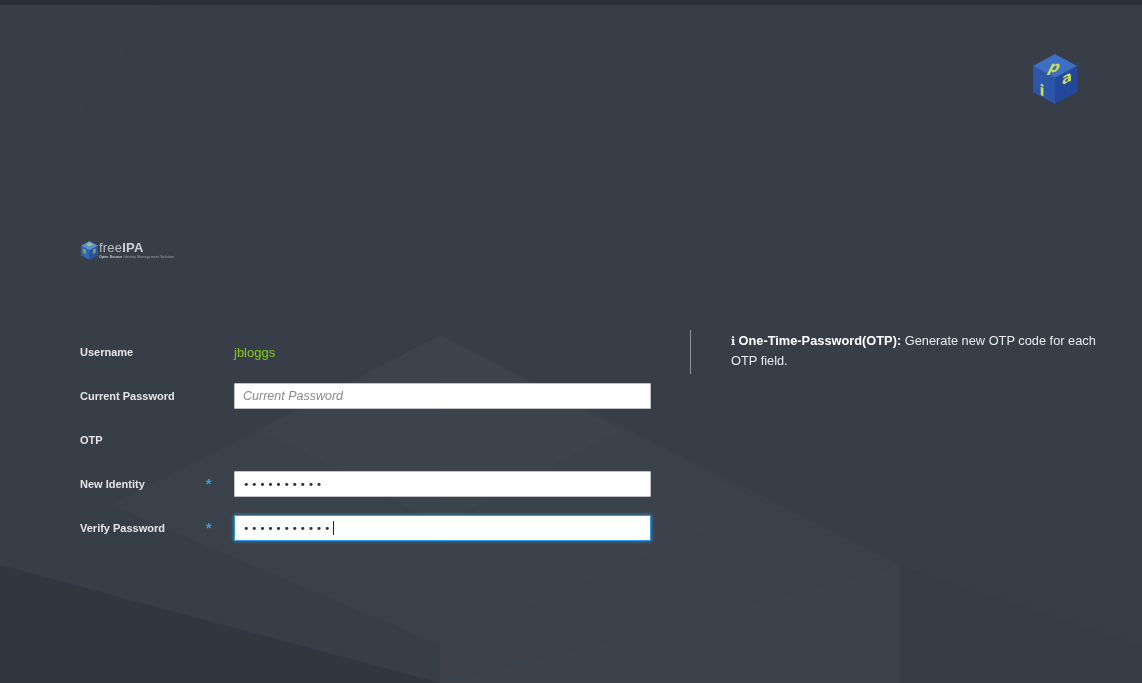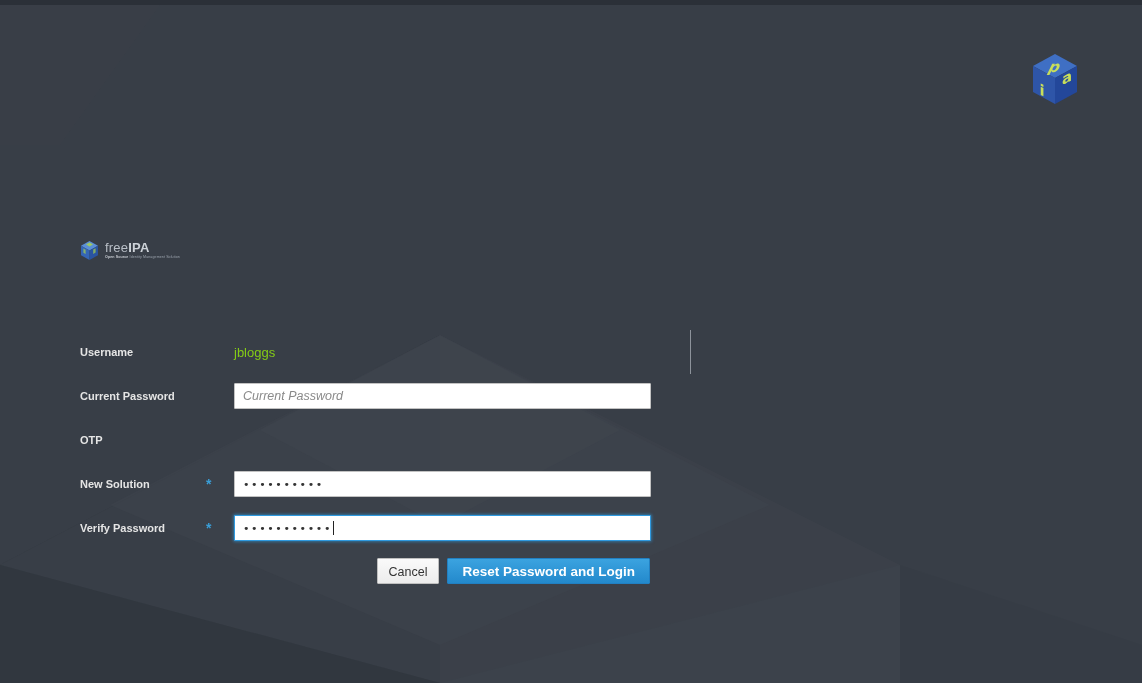--- a/index.html
+++ b/index.html
@@ -48,21 +48,20 @@
     top: 52px; left: 1031px;
     width: 48px; height: 54px;
   }
 
   
   .brand {
     position: absolute;
     top: 240px; left: 80px;
     display: flex;
     align-items: center;
-    gap: 6px;
   }
   .brand-cube { width: 19px; height: 21px; flex: 0 0 auto; }
   .brand-text { display: flex; flex-direction: column; line-height: 1; }
   .brand-name {
     font-size: 13px;
     font-weight: bold;
     color: #cdd2d8;
     letter-spacing: 0.2px;
   }
   .brand-name .free { font-weight: normal; color: #b9bfc7; }
@@ -293,42 +292,41 @@
         <input class="txt" type="password" placeholder="Current Password" style="">
       </span>
     </div>
 
     <div class="form-row">
       <span class="f-label">OTP</span>
       <span class="f-req blank"></span>
     </div>
 
     <div class="form-row">
-      <span class="f-label">New Solution</span>
+      <span class="f-label">New Identity</span>
       <span class="f-req">*</span>
       <span class="f-control">
         <div class="pw-field">
           <span class="pw-dots">••••••••••</span>
 
         </div>
       </span>
     </div>
 
     <div class="form-row">
       <span class="f-label">Verify Password</span>
       <span class="f-req">*</span>
       <span class="f-control">
         <div class="pw-field focused">
           <span class="pw-dots">•••••••••••</span>
           <span class="caret"></span>
         </div>
       </span>
     </div>
 
-    <div class="btn-row">
-      <button class="btn btn-cancel">Cancel</button>
-      <button class="btn btn-primary">Reset Password and Login</button>
-    </div>
   </div>
 
   <div class="info-sep"></div>
+  <div class="info-panel">
+    <span class="info-icon">ℹ</span><span class="info-title">One-Time-Password(OTP):</span><span> Generate new OTP code for each OTP field.</span>
+  </div>
 
 </div>
 
 </body></html>

